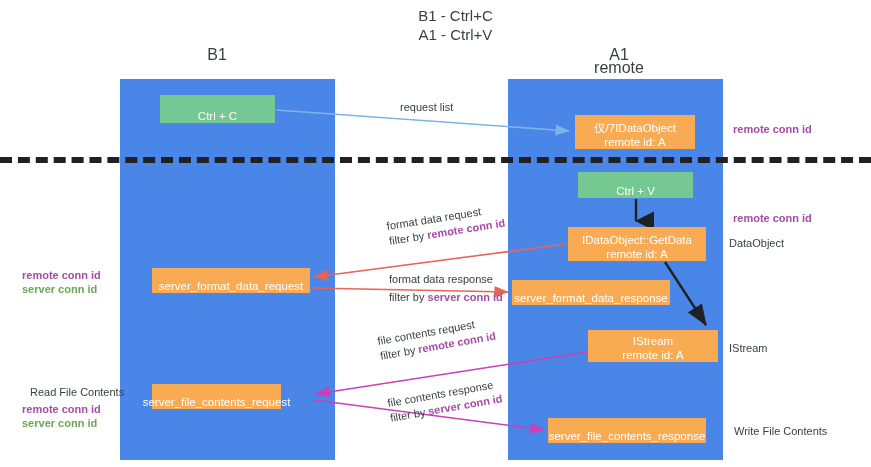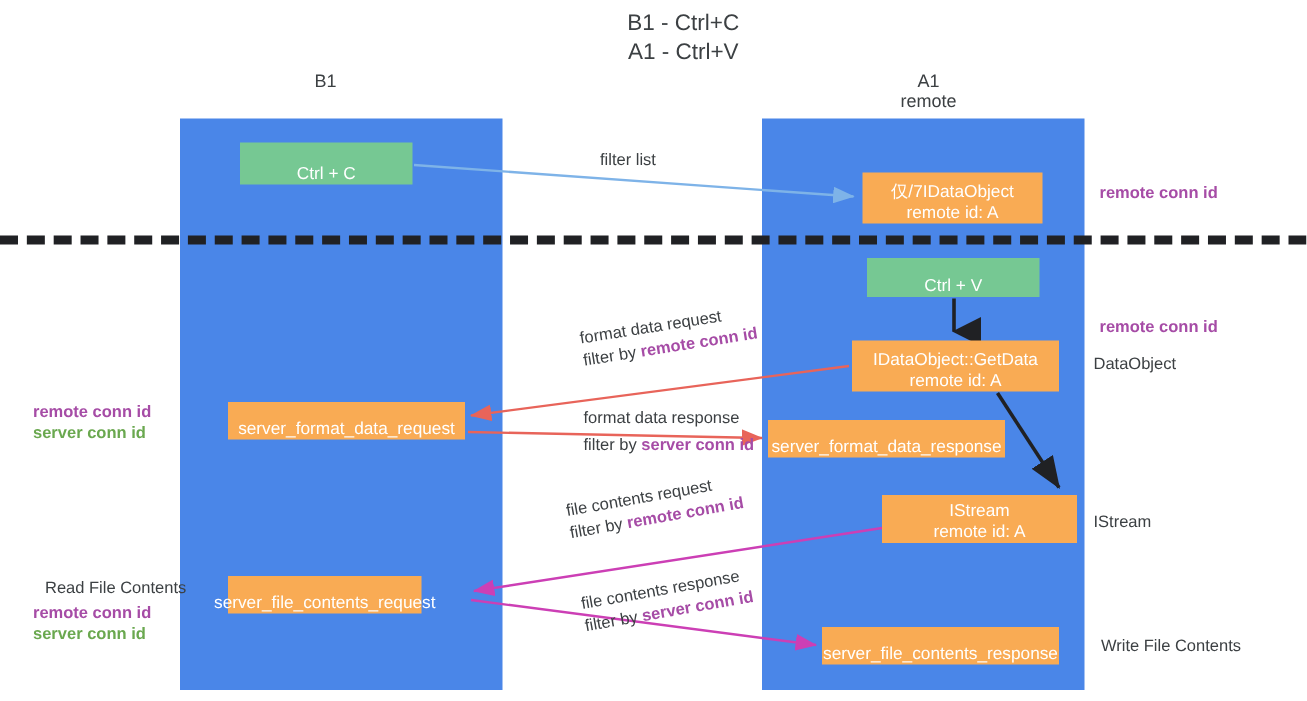--- a/index.html
+++ b/index.html
@@ -5,21 +5,21 @@
   html,body{margin:0;padding:0;background:#ffffff;}
   body{width:871px;height:467px;position:relative;overflow:hidden;
        font-family:"Liberation Sans","DejaVu Sans",sans-serif;
        color:#3c4043;-webkit-font-smoothing:antialiased;}
   .abs{position:absolute;}
 
   
   #title{left:0;top:6px;width:871px;text-align:center;font-size:15px;line-height:19px;color:#3c4043;padding-left:20px;}
 
   
-  .colhead{font-size:12px;line-height:13px;text-align:center;color:#3c4043;}
+  .colhead{font-size:16px;line-height:13px;text-align:center;color:#3c4043;}
   #head-b1{left:150px;top:48px;width:134px;}
   #head-a1{left:552px;top:48px;width:134px;}
 
   
   .lane{background:#4a86e8;}
   #lane-left{left:120px;top:79px;width:215px;height:381px;}
   #lane-right{left:508px;top:79px;width:215px;height:381px;}
 
   
   #divider{left:0;top:157px;width:871px;height:0;
@@ -161,21 +161,21 @@
 
 <div class="abs node orange" id="n-sfcreq">
   <span>server_file_contents_request</span>
 </div>
 
 <div class="abs node orange" id="n-sfcres">
   <span>server_file_contents_response</span>
 </div>
 
 <div class="abs edge" id="e-formatlist">
-  <span>filter list</span>
+  <span>request list</span>
 </div>
 
 <div class="abs edge rot" id="e-fdreq">
   <div>format data request</div>
   <div><span>filter by </span><span class="hl-purple">remote conn id</span></div>
 </div>
 
 <div class="abs edge" id="e-fdres">
   <div>format data response</div>
   <div style="margin-top:3px"><span>filter by </span><span class="hl-purple">server conn id</span></div>

